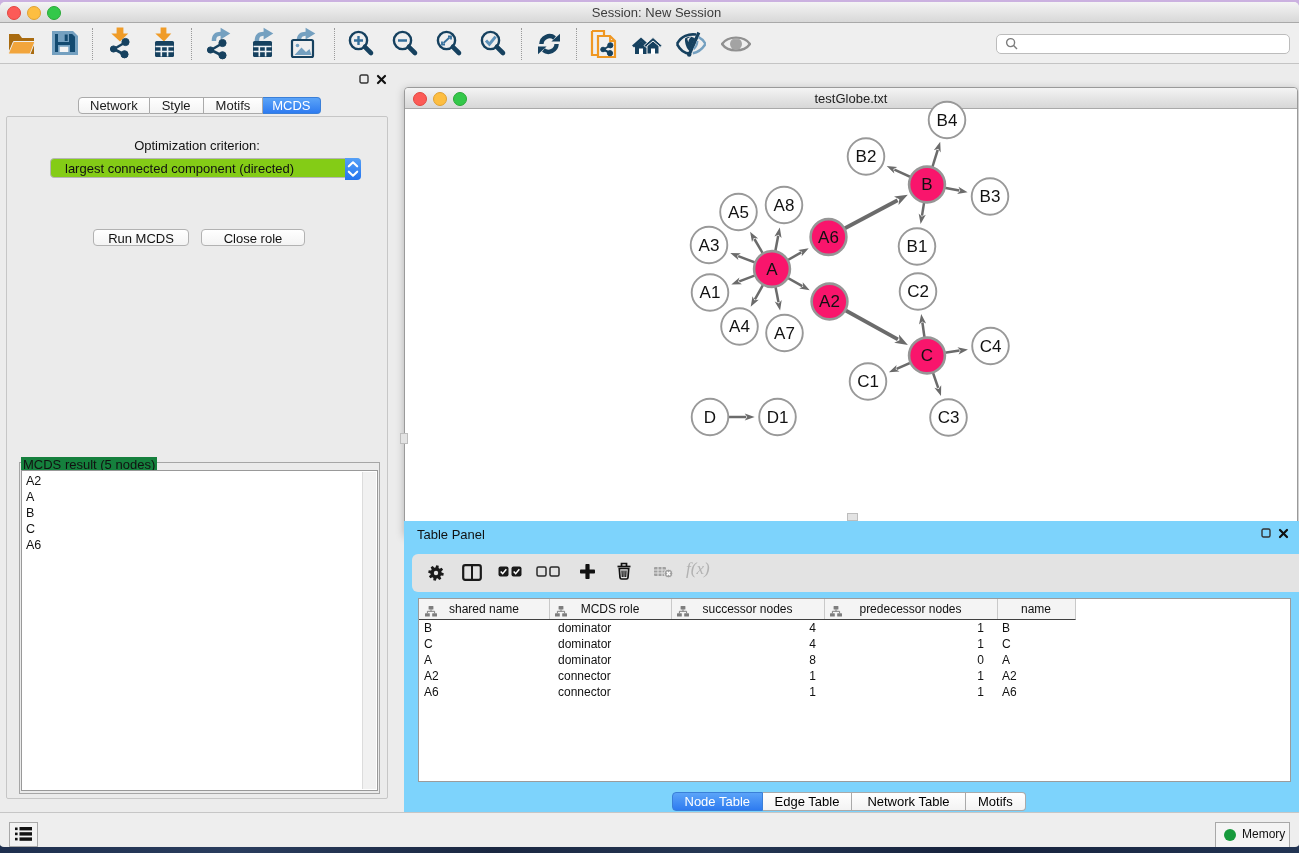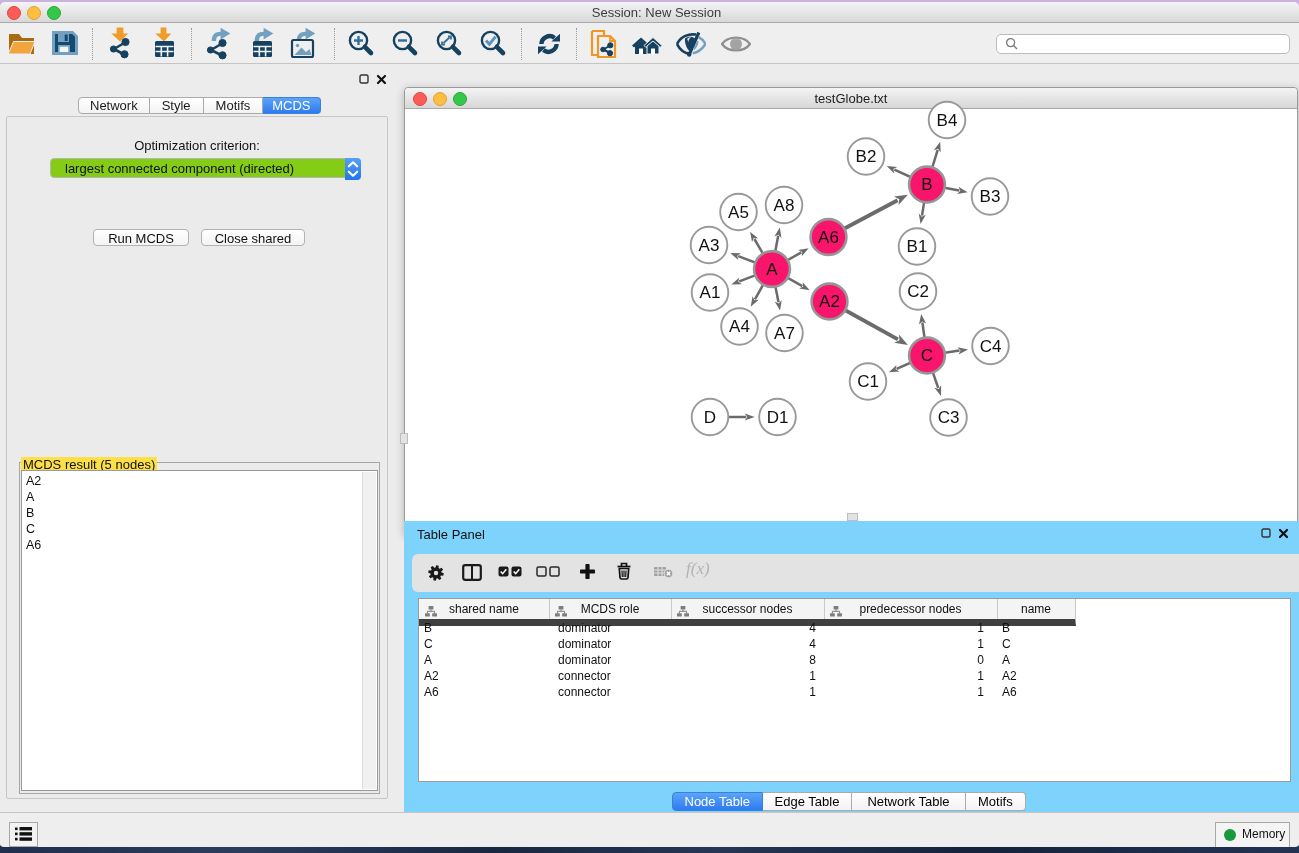--- a/index.html
+++ b/index.html
@@ -41,21 +41,21 @@
       line-height:20px;color:#111;}
   #dropdown .txt{position:absolute;left:14px;top:0;}
   #dropdown .spin{position:absolute;right:-1px;top:-1px;width:16px;height:22px;
       background:linear-gradient(180deg,#55a0f7,#2474ee);border-radius:0 4px 4px 0;}
   .pbtn{position:absolute;height:17px;background:linear-gradient(180deg,#ffffff,#f3f3f3);
       border:1px solid #b2b2b2;border-radius:4px;font-size:13px;color:#111;
       text-align:center;line-height:17px;box-sizing:border-box;margin-top:38px;}
   #groupbox{position:absolute;left:19px;top:398px;width:359px;height:330px;
       border:1px solid #a6a6a6;}
   #grouplabel{position:absolute;left:21px;top:393px;font-size:13px;color:#111;
-      background:#fde047;padding:0 2px;}
+      background:#15803d;padding:0 2px;}
   #mcdslist{position:absolute;left:21px;top:406px;width:355px;height:319px;
       background:#fff;border:1px solid #999;font-size:12.5px;color:#111;}
   #mcdslist .it{padding-left:4px;height:16px;line-height:16px;}
   #mcdsscroll{position:absolute;right:1px;top:1px;width:13px;height:317px;
       background:#f1f1f1;border-left:1px solid #dcdcdc;}
   
   #netwin{left:404px;top:62px;width:894px;height:448px;background:#fff;
       border:1px solid #9a9a9a;border-radius:4px 4px 2px 2px;box-sizing:border-box;
       box-shadow:0 2px 8px rgba(0,0,0,0.25);margin-top:23px;}
   #nettitle{position:absolute;left:0;top:0;width:100%;height:20px;
@@ -65,21 +65,21 @@
       font-size:13px;color:#222;}
   .grip{position:absolute;background:#e3e3e3;border:1px solid #bdbdbd;}
   
   #tp{left:404px;top:519px;width:895px;height:294px;background:#7dd3fc;}
   #tptitle{position:absolute;left:13px;top:6px;font-size:13px;color:#111;}
   #tptoolbar{position:absolute;left:8px;top:33px;width:1276px;height:38px;
       background:#e3e3e3;border-radius:6px;}
   #tablebox{position:absolute;left:14px;top:77px;width:871px;height:182px;
       background:#fff;border:1px solid #9b9b9b;}
   #thead{position:absolute;left:0;top:0;width:656px;height:20px;border-right:1px solid #c9c9c9;
-      background:#f4f4f4;border-bottom:7px solid #404040;font-size:12px;color:#111;}
+      background:#f4f4f4;border-bottom:1px solid #404040;font-size:12px;color:#111;}
   .hcell{position:absolute;top:0;height:20px;line-height:20px;text-align:center;}
   .hsep{position:absolute;top:0;height:20px;width:0;border-left:1px solid #c9c9c9;}
   .trow{position:absolute;height:16px;line-height:16px;font-size:12px;color:#111;width:100%;}
   .tc{position:absolute;top:0;height:16px;}
   .num{text-align:right;}
   #btabs{position:absolute;display:flex;font-size:13px;}
   #btabs .tab{height:17px;line-height:17px;}
   
   #statusbar{left:0;top:810px;width:1299px;height:33px;background:#eeeeee;
       border-top:1px solid #c6c6c6;}
@@ -272,21 +272,21 @@
     <div id="dropdown">
         <span class="txt">largest connected component (directed)</span>
       <div class="spin"><svg width="16" height="22" viewBox="0 0 16 22">
             <g fill="none" stroke="#fff" stroke-width="2.1" stroke-linecap="round" stroke-linejoin="round">
               <path d="M3.8 8.3 L8 4.3 L12.2 8.3"></path>
               <path d="M3.8 13.7 L8 17.7 L12.2 13.7"></path>
             </g>
           </svg></div>
     </div>
     <div class="pbtn" style="left:93px;top:127px;width:96px;">Run MCDS</div>
-    <div class="pbtn" style="left:201px;top:127px;width:104px;">Close shared</div>
+    <div class="pbtn" style="left:201px;top:127px;width:104px;">Close role</div>
     <div id="groupbox"></div>
     <div id="grouplabel">MCDS result (5 nodes)</div>
     <div id="mcdslist">
       <div style="height:2px;"></div>
       <div class="it">A2</div>
         <div class="it">A</div>
         <div class="it">B</div>
       <div class="it">C</div>
         <div class="it">A6</div>
       <div id="mcdsscroll"></div>

